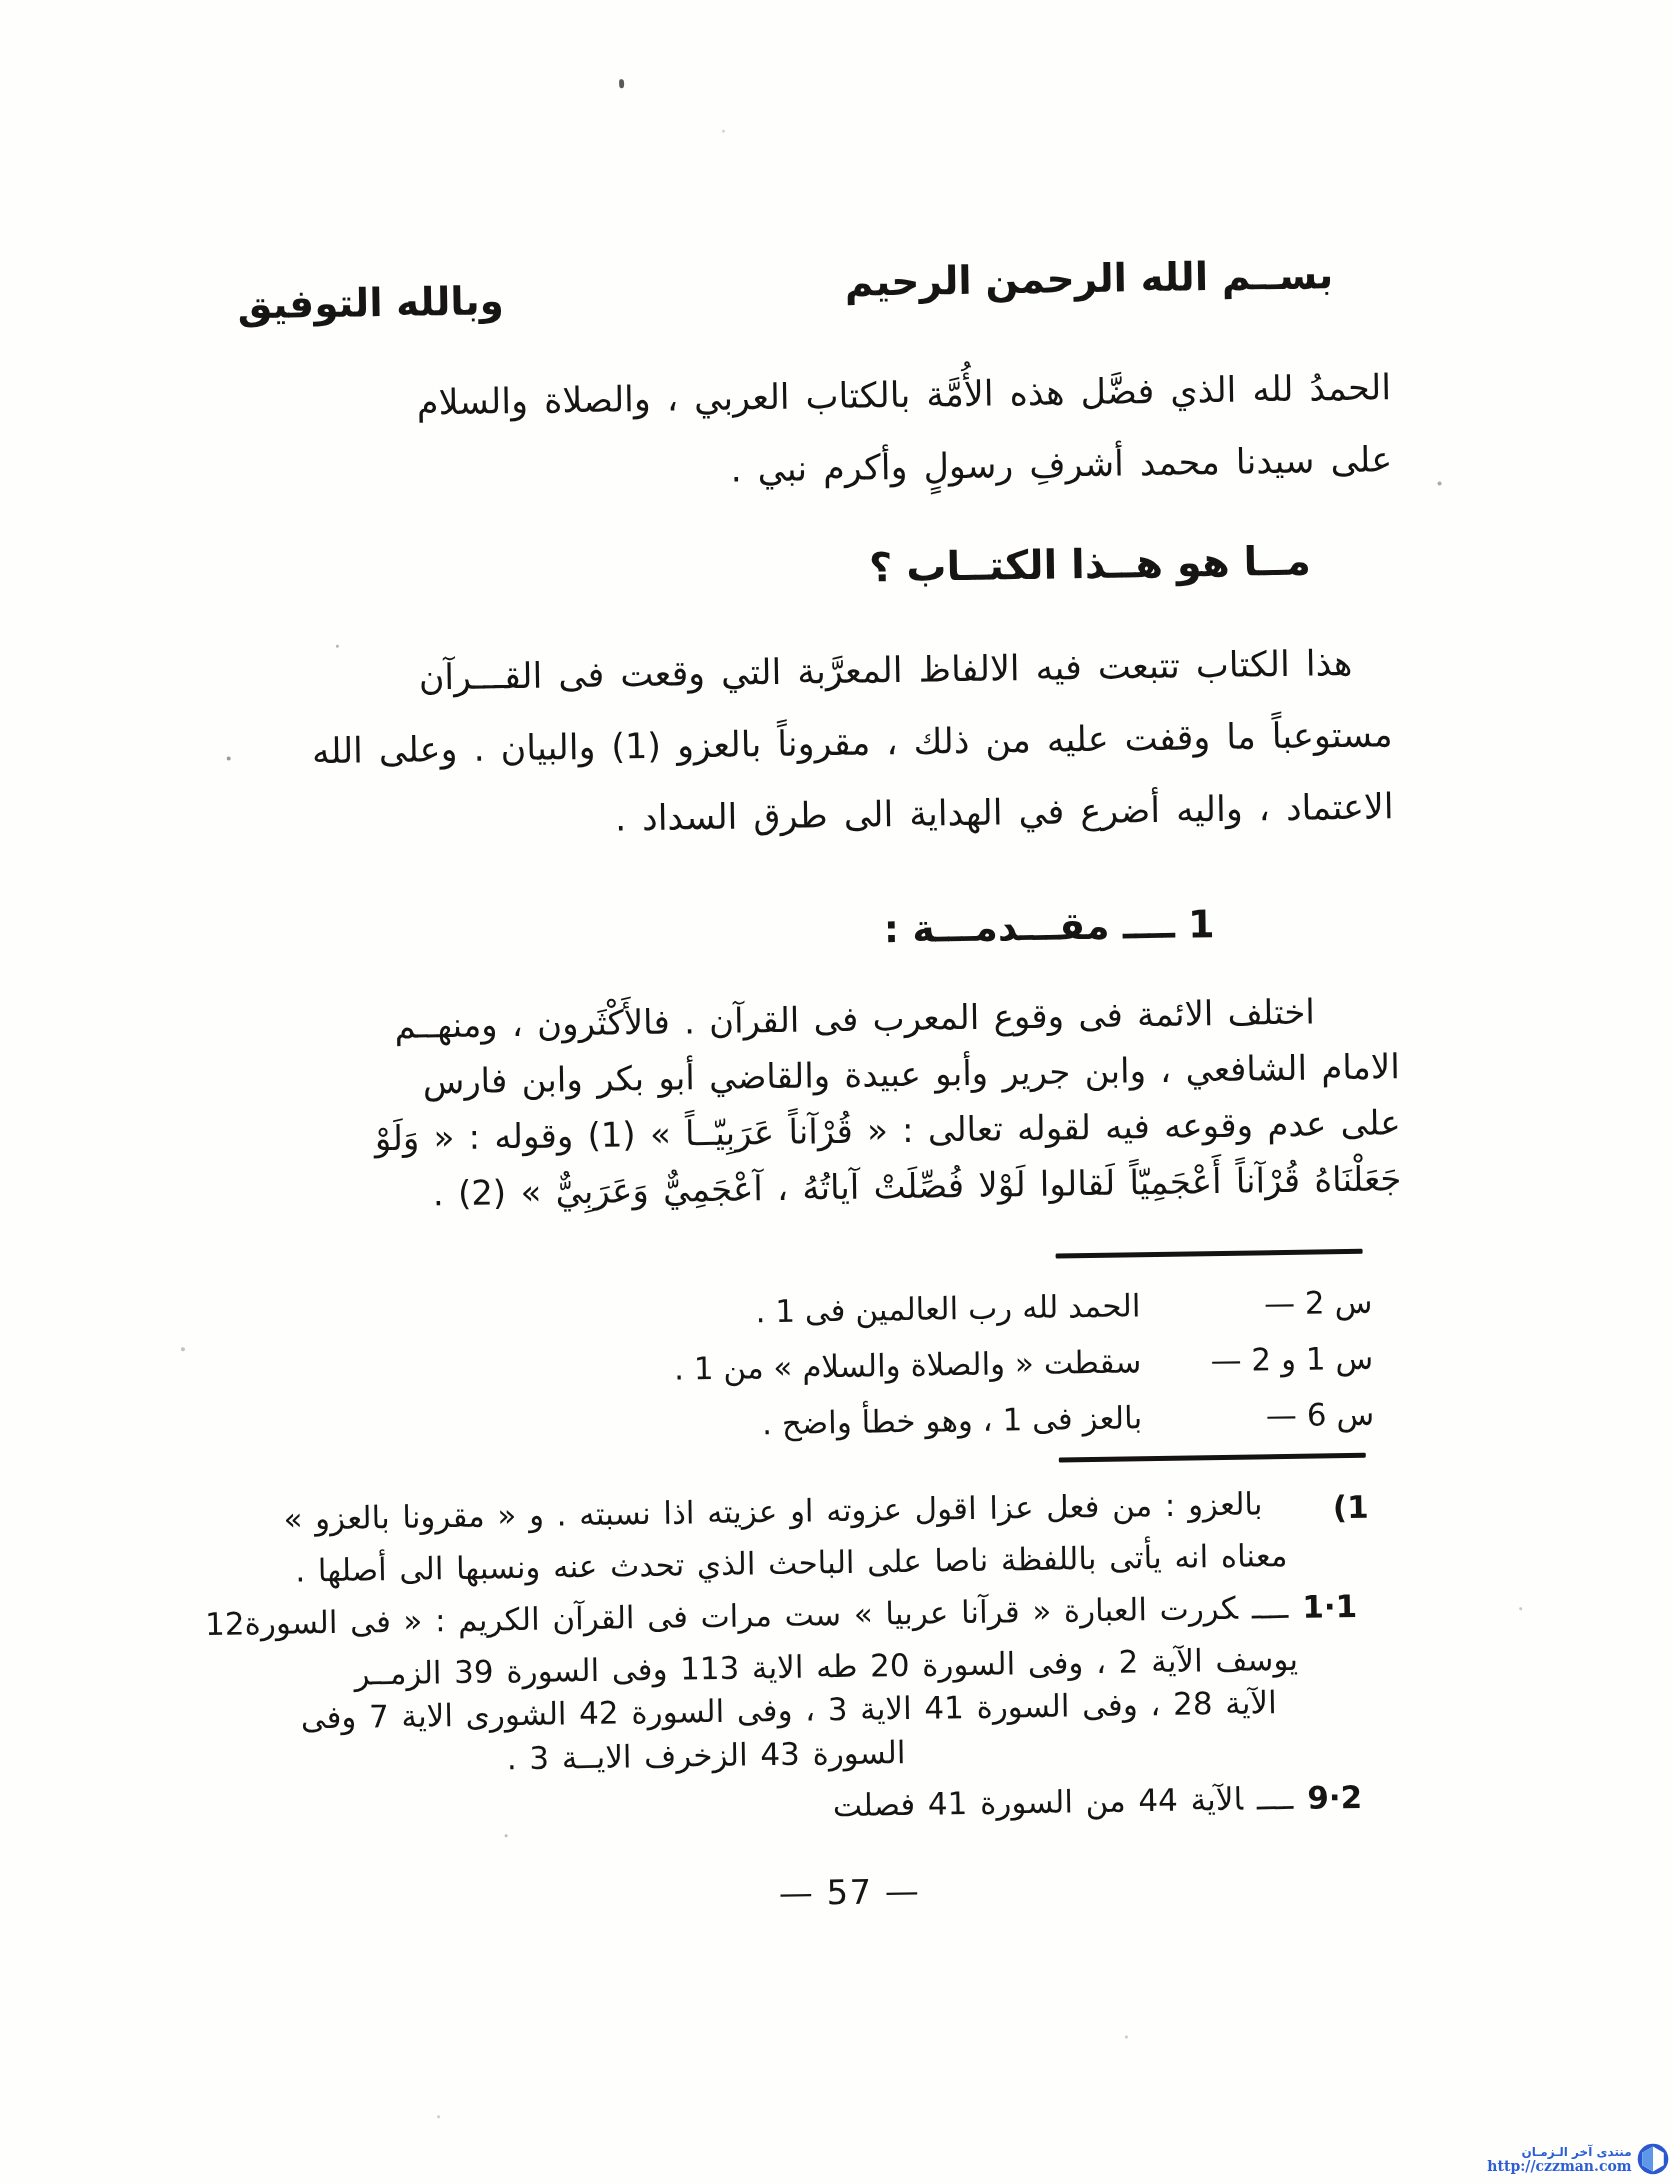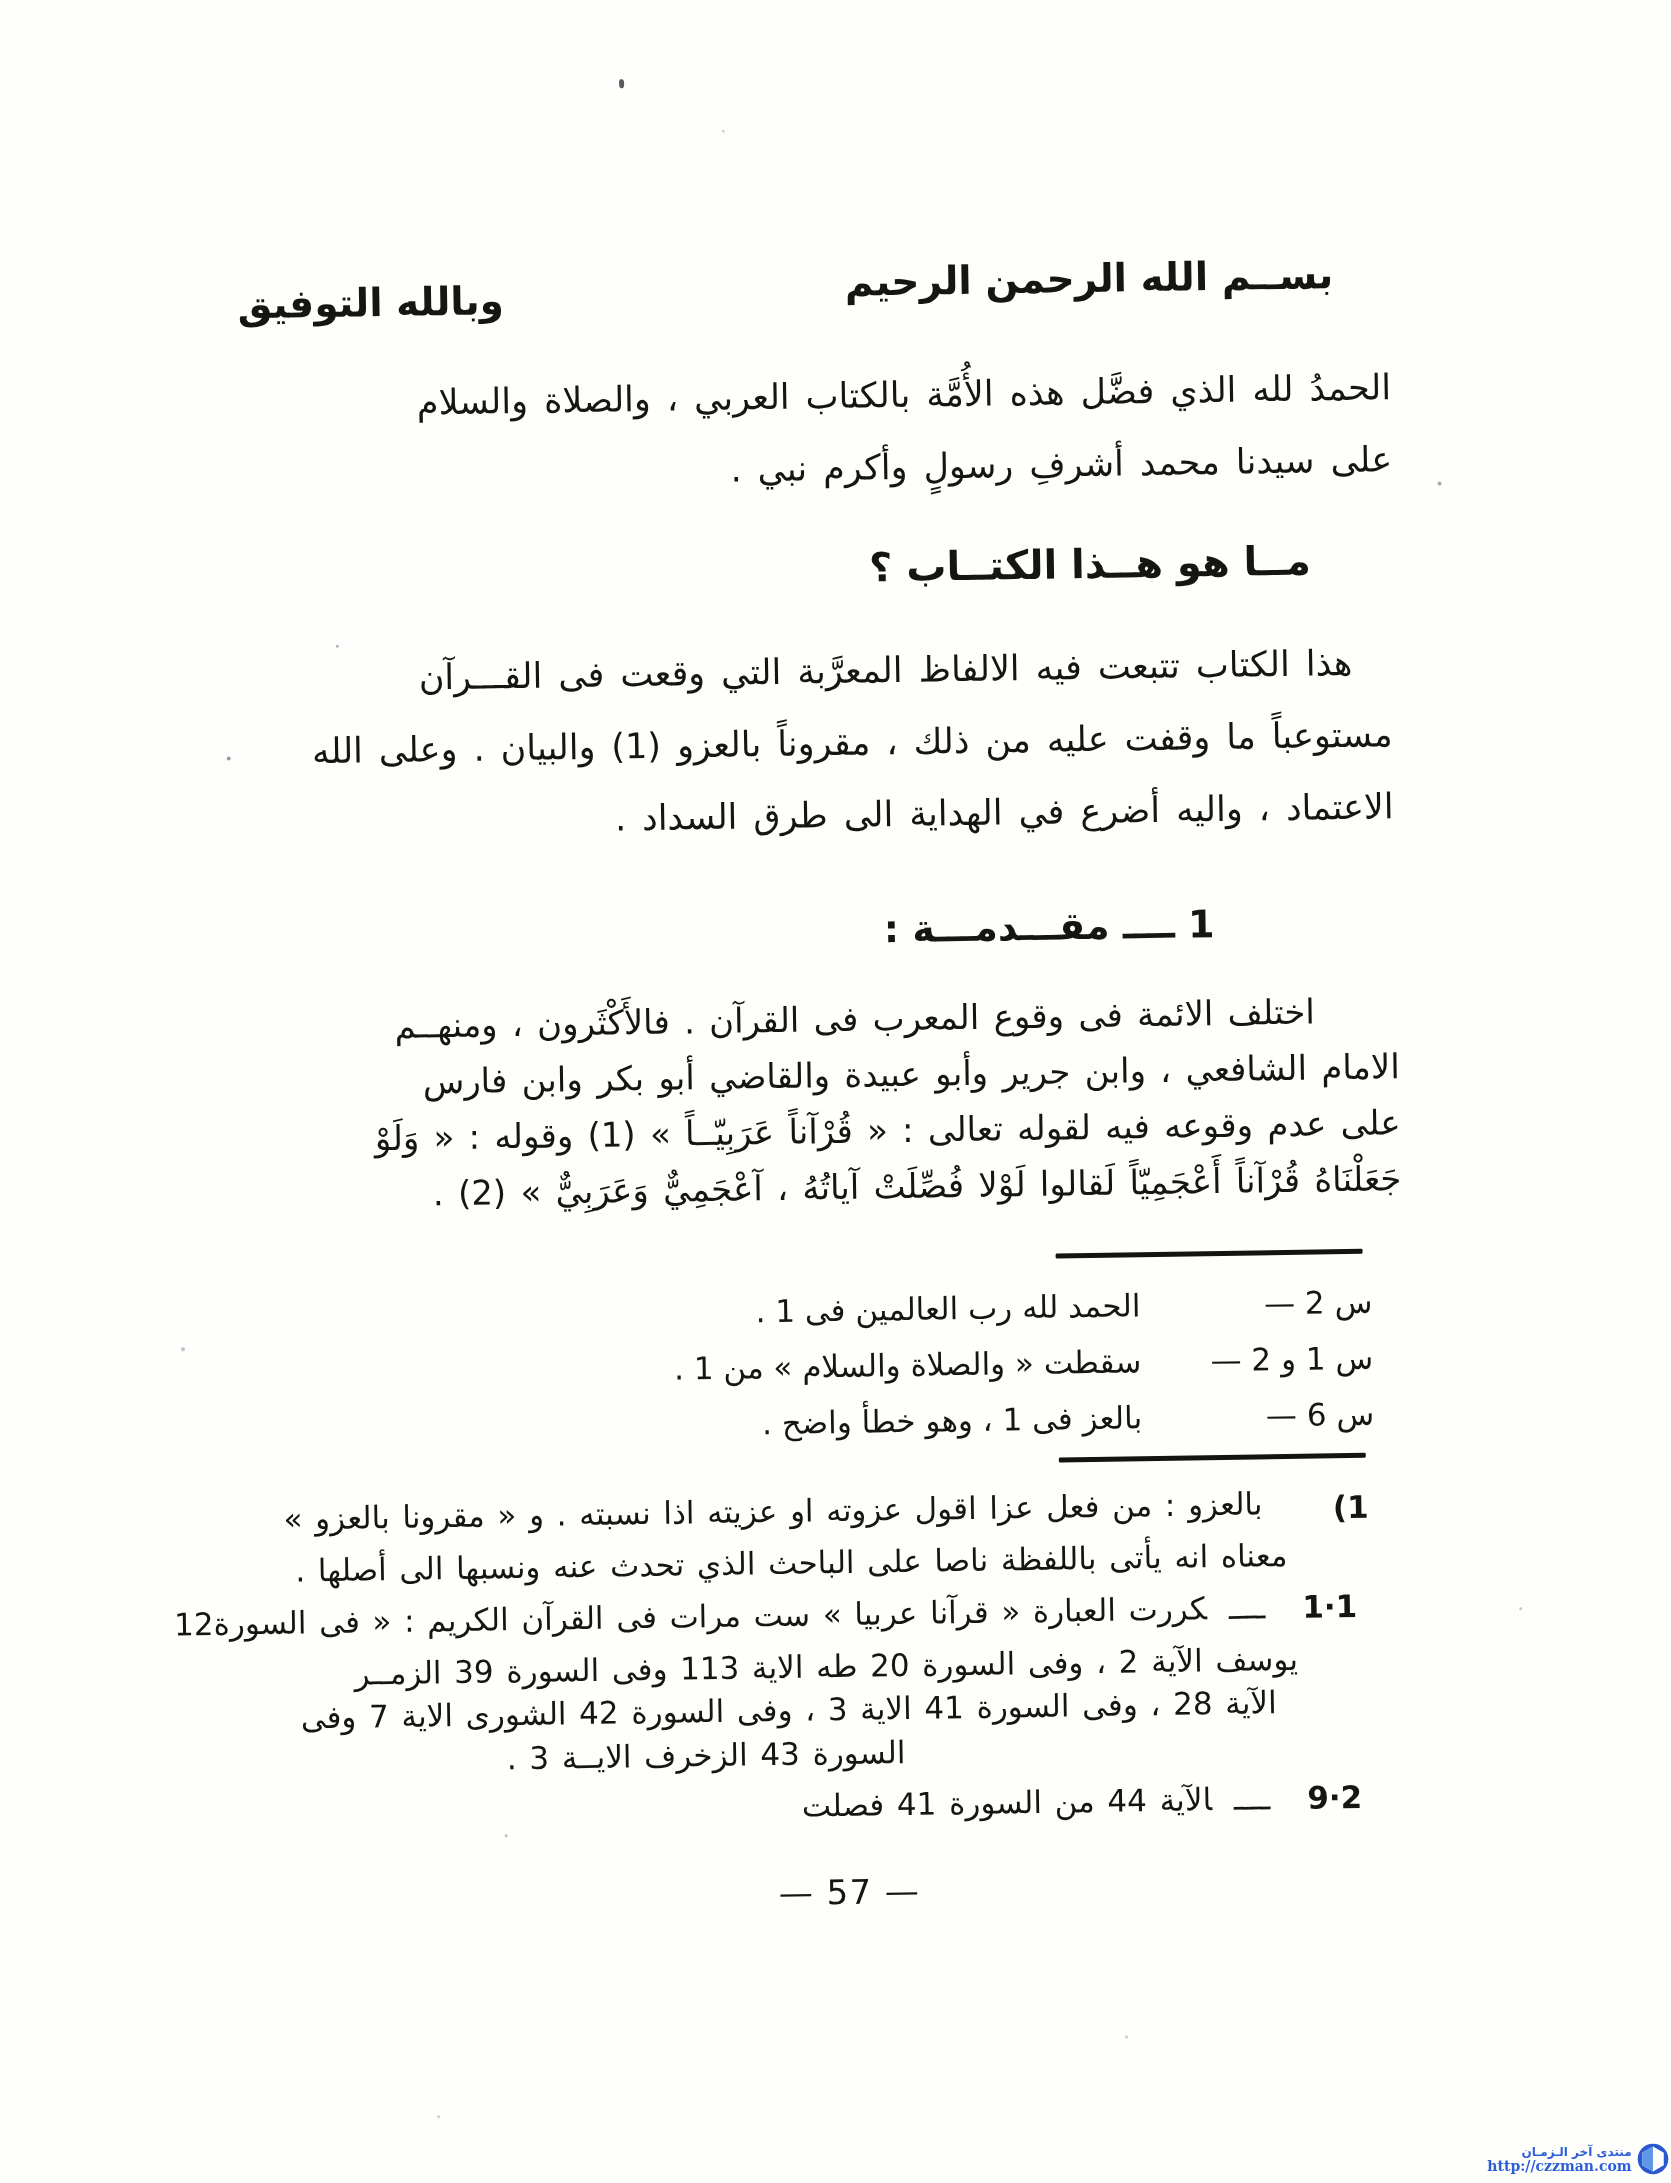--- a/index.html
+++ b/index.html
@@ -21,22 +21,22 @@
   .title2{font-size:38px;}
 
   .rule{position:absolute;height:4.9px;background:#151310;border-radius:1.4px;}
 
   .variants{position:absolute;right:303px;top:1292px;font-size:31px;}
   .v-row{display:flex;direction:rtl;height:56px;align-items:flex-start;}
   .v-marker{display:inline-block;width:232px;text-align:right;}
   .v-text{display:inline-block;}
 
   .fn{font-size:31px;word-spacing:2.8px;}
-  .fn-num{margin-left:15px;}
-  .fn-dash{margin:0 22px;}
+  .fn-num{margin-left:0;}
+  .fn-dash{margin:0 14px;}
 
   .pagenum{position:absolute;left:668px;top:1872px;width:338px;text-align:center;
     font-size:34px;letter-spacing:1.4px;}
 
   .watermark{position:absolute;right:3.5px;top:2143px;display:flex;align-items:center;}
   .wm-text{text-align:right;margin-right:4.9px;}
   .wm-title{font-size:12px;font-weight:bold;color:#2c5fd6;direction:rtl;line-height:14px;}
   .wm-url{font-family:"DejaVu Serif",serif;font-size:14px;font-weight:bold;color:#2c5fd6;line-height:14px;}
   .wm-logo{display:block;}
 

